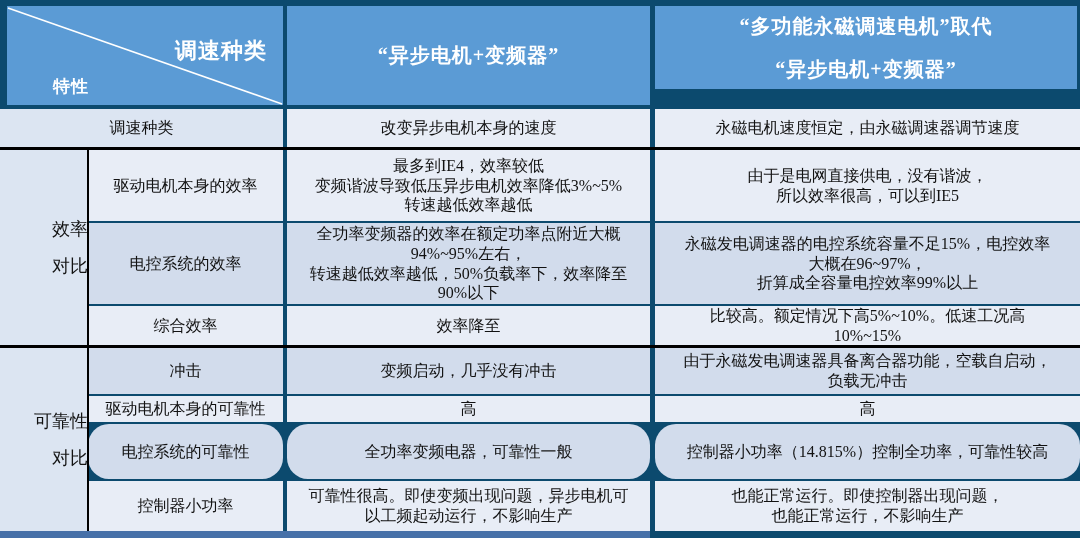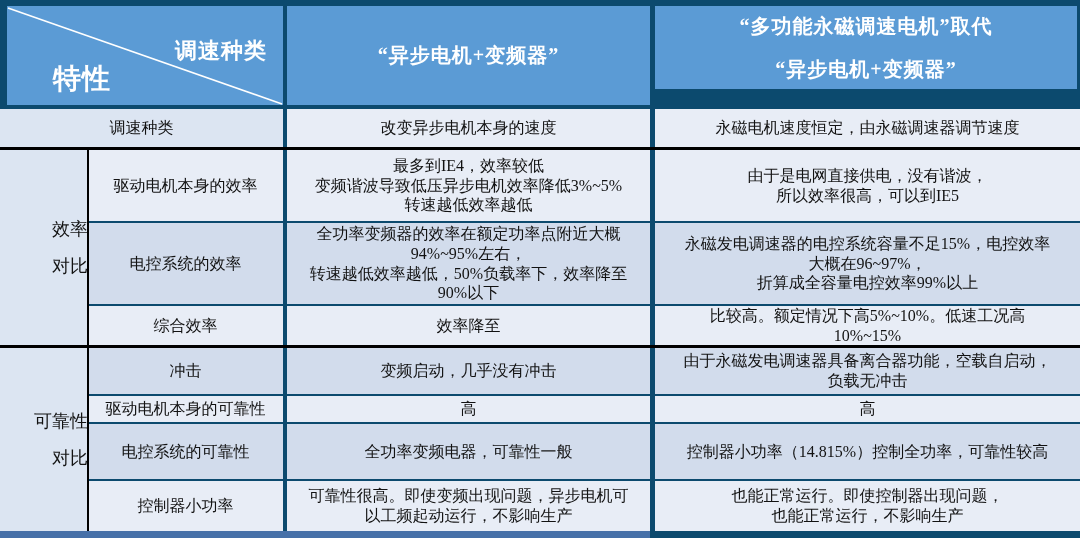--- a/index.html
+++ b/index.html
@@ -15,37 +15,37 @@
     white-space:pre-line;font-size:16px;line-height:1.24;padding:0 6px;box-sizing:border-box;
   }
   .hdr{
     background:var(--header-blue);color:#fff;font-weight:bold;
     display:flex;flex-direction:column;align-items:center;justify-content:center;
     text-align:center;font-size:20px;letter-spacing:1px;
   }
   .corner{grid-column:1/3;grid-row:1;position:relative;margin:6px 0 0 7px;}
   .corner svg{position:absolute;left:0;top:0;width:100%;height:100%;}
   .corner .tr{position:absolute;top:30px;left:168px;font-size:22px;}
-  .corner .bl{position:absolute;left:46px;bottom:7px;font-size:28px;}
+  .corner .bl{position:absolute;left:46px;bottom:7px;font-size:17px;}
   .h1{grid-column:4;grid-row:1;margin-top:6px;}
   .h2{grid-column:6;grid-row:1;margin:6px 3px 16px 0;}
   .h2 .l2{margin-top:16px;}
   .sec{
     display:flex;flex-direction:column;align-items:flex-end;justify-content:center;
     font-size:18px;gap:13px;background:var(--section-bg);text-align:center;
   }
   .sec1{grid-column:1;grid-row:5/10;}
   .sec2{grid-column:1;grid-row:11/18;}
   .light{background:var(--row-light);}
   .dark{background:var(--row-dark);}
   .lbl{grid-column:2;}
   .c1{grid-column:4;}
   .c2{grid-column:6;}
   .gr3{grid-row:3;}.gr5{grid-row:5;}.gr7{grid-row:7;}.gr9{grid-row:9;}
-  .gr11{grid-row:11;}.gr13{grid-row:13;}.gr15{grid-row:15;}.gr17{grid-row:17;}
+  .gr11{grid-row:11;}.gr13{grid-row:13;}.gr15{grid-row:15;border-radius:21px;}.gr17{grid-row:17;}
   .r1lbl{grid-column:1/3;grid-row:3;background:var(--section-bg);}
   .hline{grid-column:1/7;background:var(--divider-black);}
   .hl1{grid-row:4;}
   .hl2{grid-row:10;}
   .vline{position:absolute;left:87px;top:150px;width:2px;height:381px;background:var(--divider-black);}
   .strip{grid-column:1/5;grid-row:18;background:var(--bottom-strip-blue);}
 </style>
 </head>
 <body>
 

